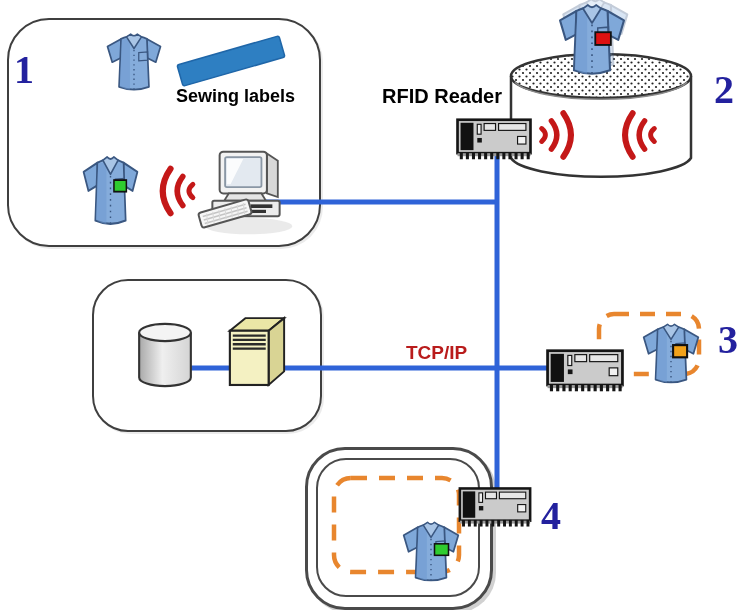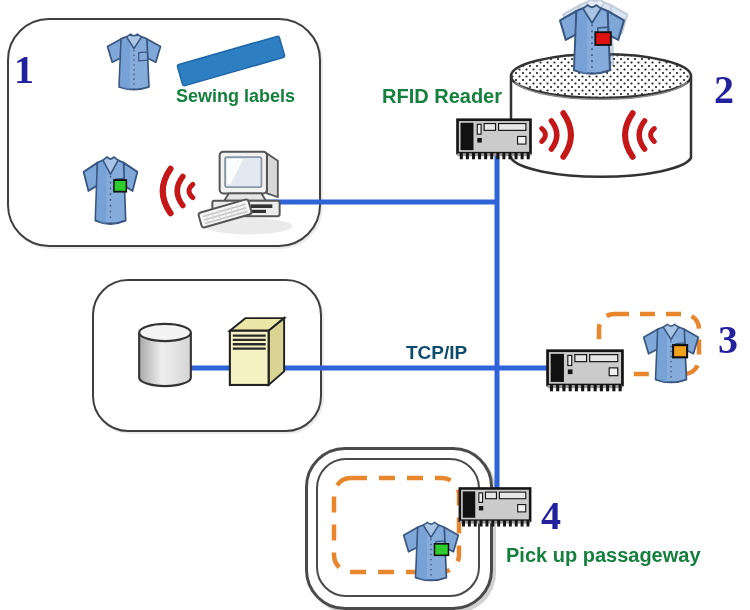--- a/index.html
+++ b/index.html
@@ -1,23 +1,23 @@
 <!DOCTYPE html>
 <html><head>
 <meta charset="utf-8">
 <style>
   html,body{margin:0;padding:0;background:#fff;}
   .canvas{position:relative;width:750px;height:610px;background:#ffffff;overflow:hidden;
           font-family:"Liberation Sans",sans-serif;}
   .abs{position:absolute;}
   .box{position:absolute;background:#ffffff;border:2.5px solid #3f3f3f;box-shadow:2px 2px 0 rgba(0,0,0,0.08);}
-  .caption{position:absolute;font-weight:bold;color:#15803d;white-space:nowrap;line-height:1.2;}
+  .caption{position:absolute;font-weight:bold;color:#000000;white-space:nowrap;line-height:1.2;}
   .num{position:absolute;font-family:"Liberation Serif","DejaVu Serif",serif;font-weight:bold;
        color:#23219E;font-size:40px;line-height:1;white-space:nowrap;}
-  .tcpip{position:absolute;font-weight:bold;color:#0c4a6e;white-space:nowrap;}
+  .tcpip{position:absolute;font-weight:bold;color:#b91c1c;white-space:nowrap;}
   .soft{filter:blur(0.4px);}
   svg{display:block;overflow:visible;}
 </style>
 </head>
 <body>
 
 <div class="canvas">
 
   <svg width="0" height="0" style="position:absolute" aria-hidden="true">
     <defs>
@@ -200,15 +200,14 @@
   </svg>
 
   <div class="num" style="left:14px;top:50px">1</div>
   <div class="num" style="left:714px;top:70px">2</div>
   <div class="num" style="left:718px;top:320px">3</div>
   <div class="num" style="left:541px;top:496px">4</div>
 
   <div class="caption" style="left:176px;top:86px;font-size:18px">Sewing labels</div>
   <div class="caption" style="left:382px;top:84px;font-size:20px">RFID Reader</div>
   <div class="tcpip" style="left:406px;top:342px;font-size:19px">TCP/IP</div>
-  <div class="caption" style="left:506px;top:543px;font-size:20px">Pick up passageway</div>
 
 </div>
 
 </body></html>

